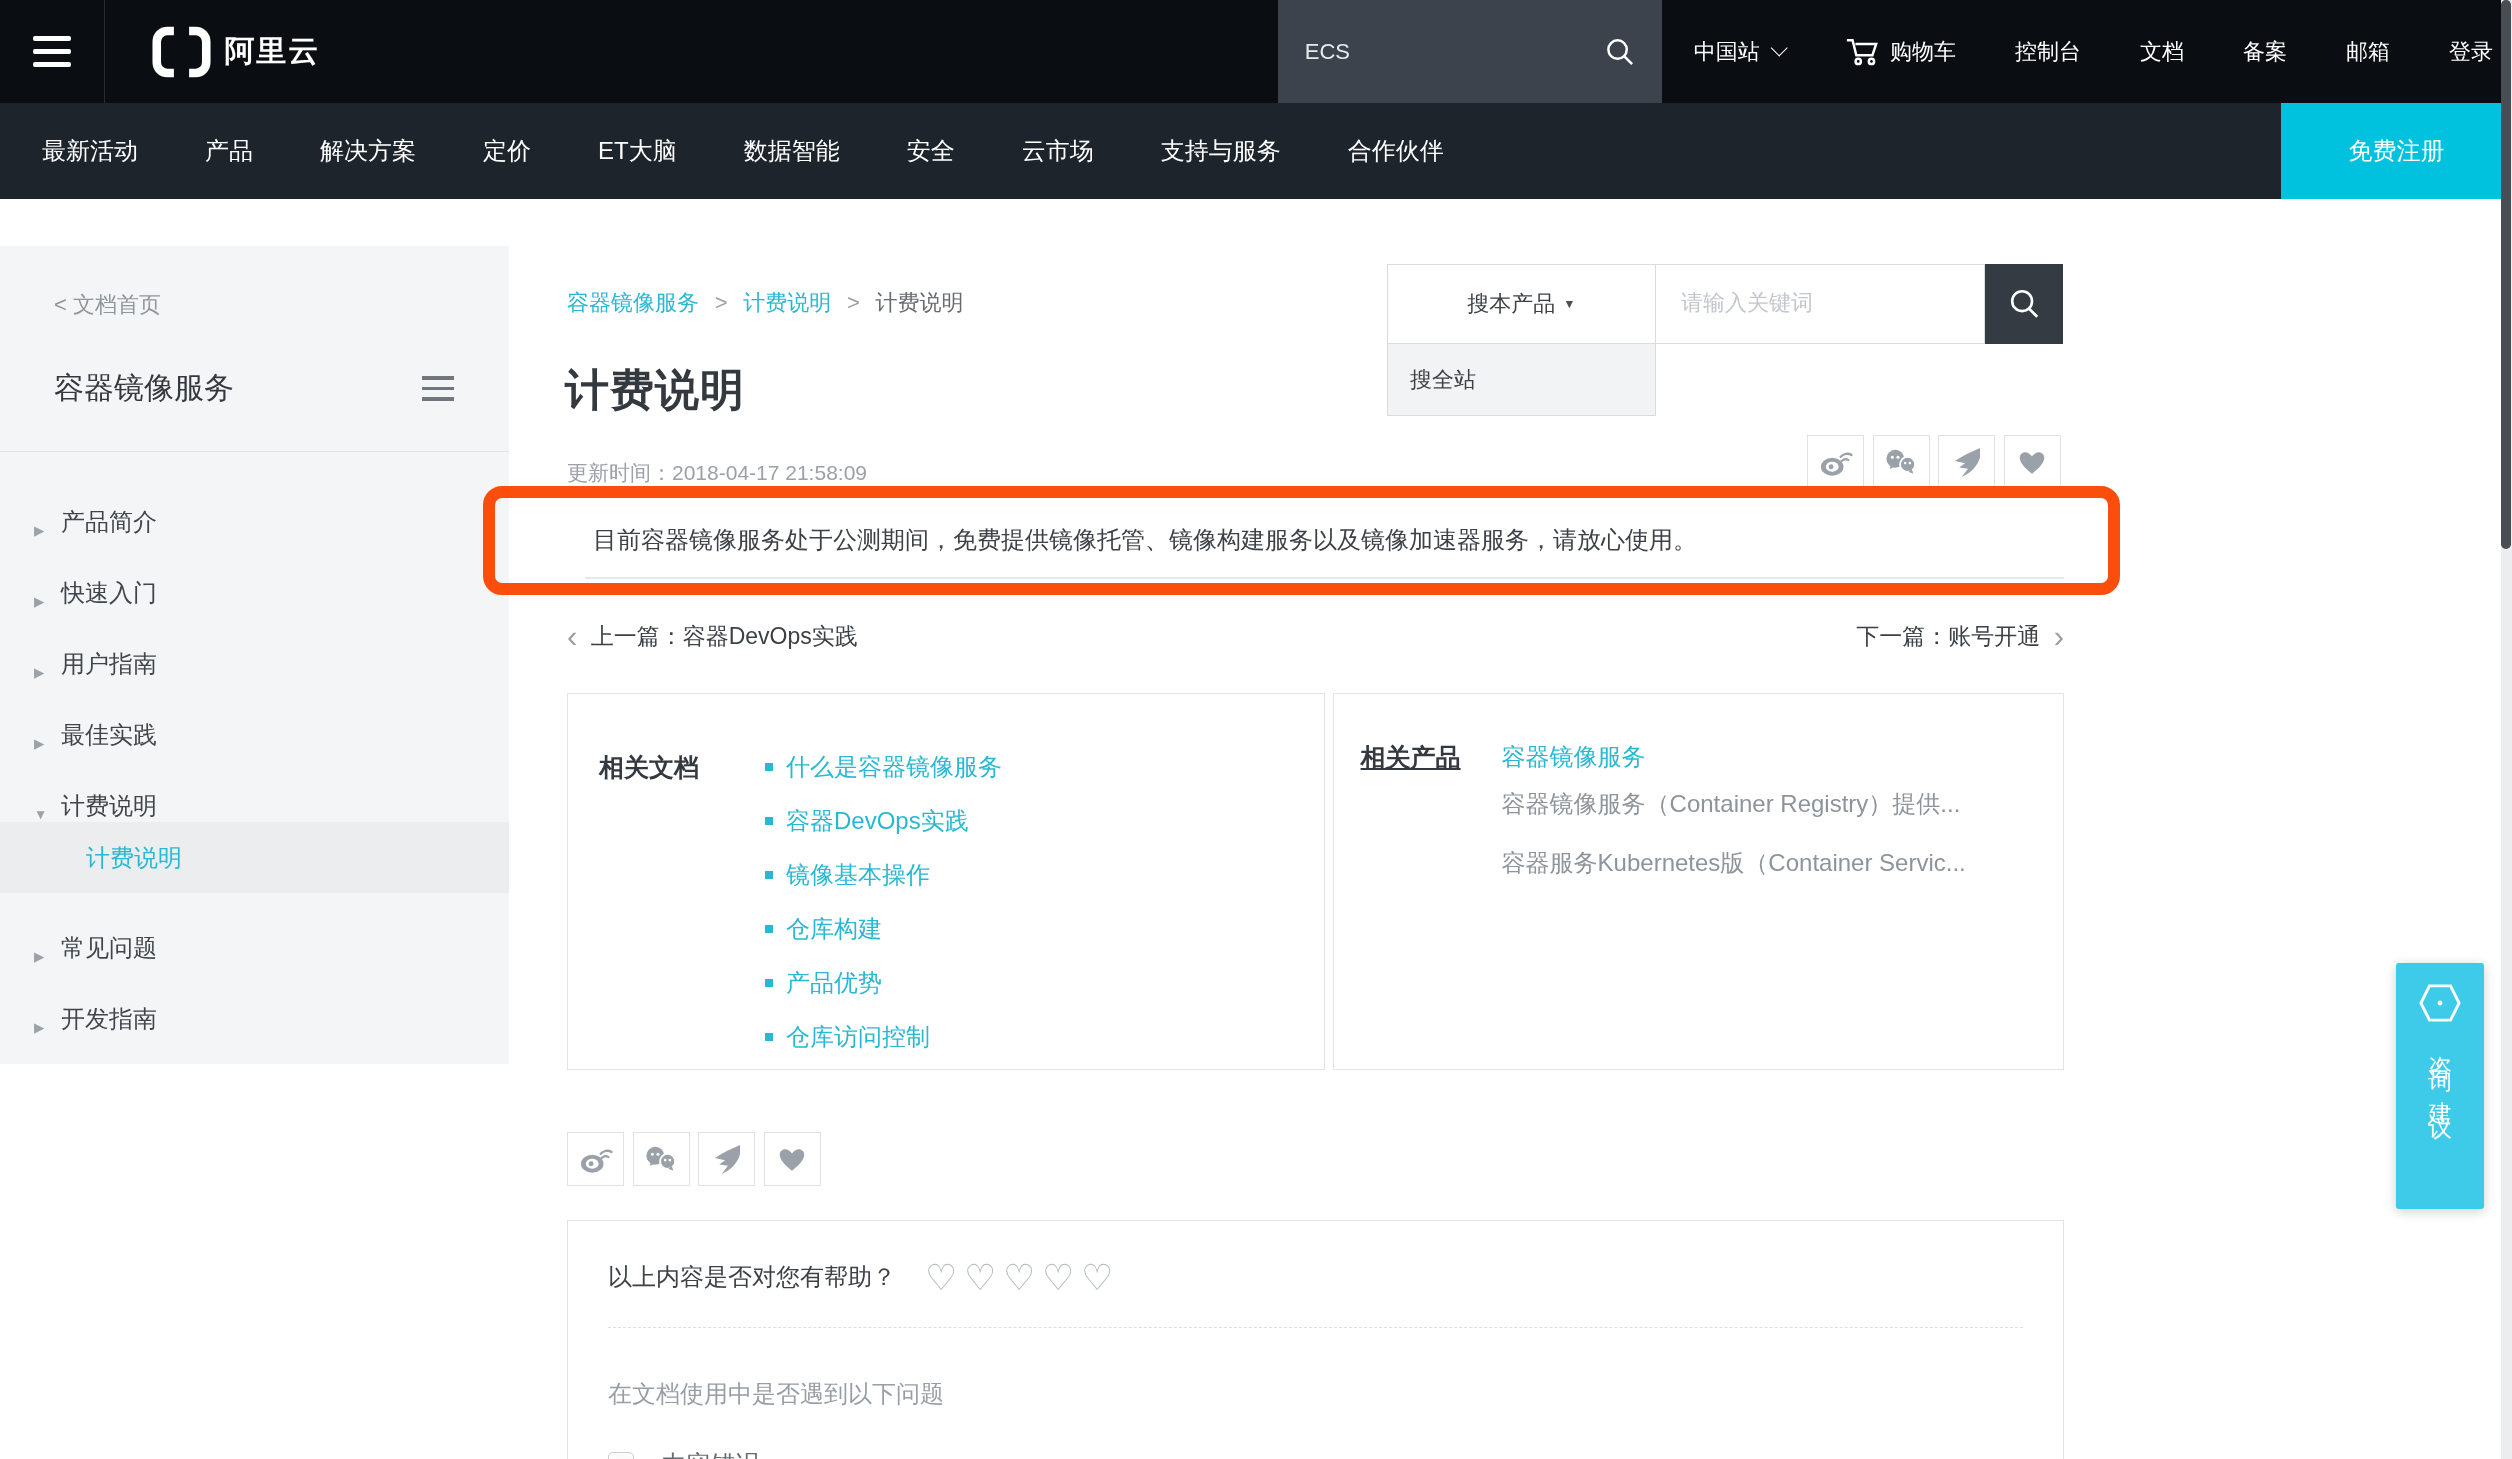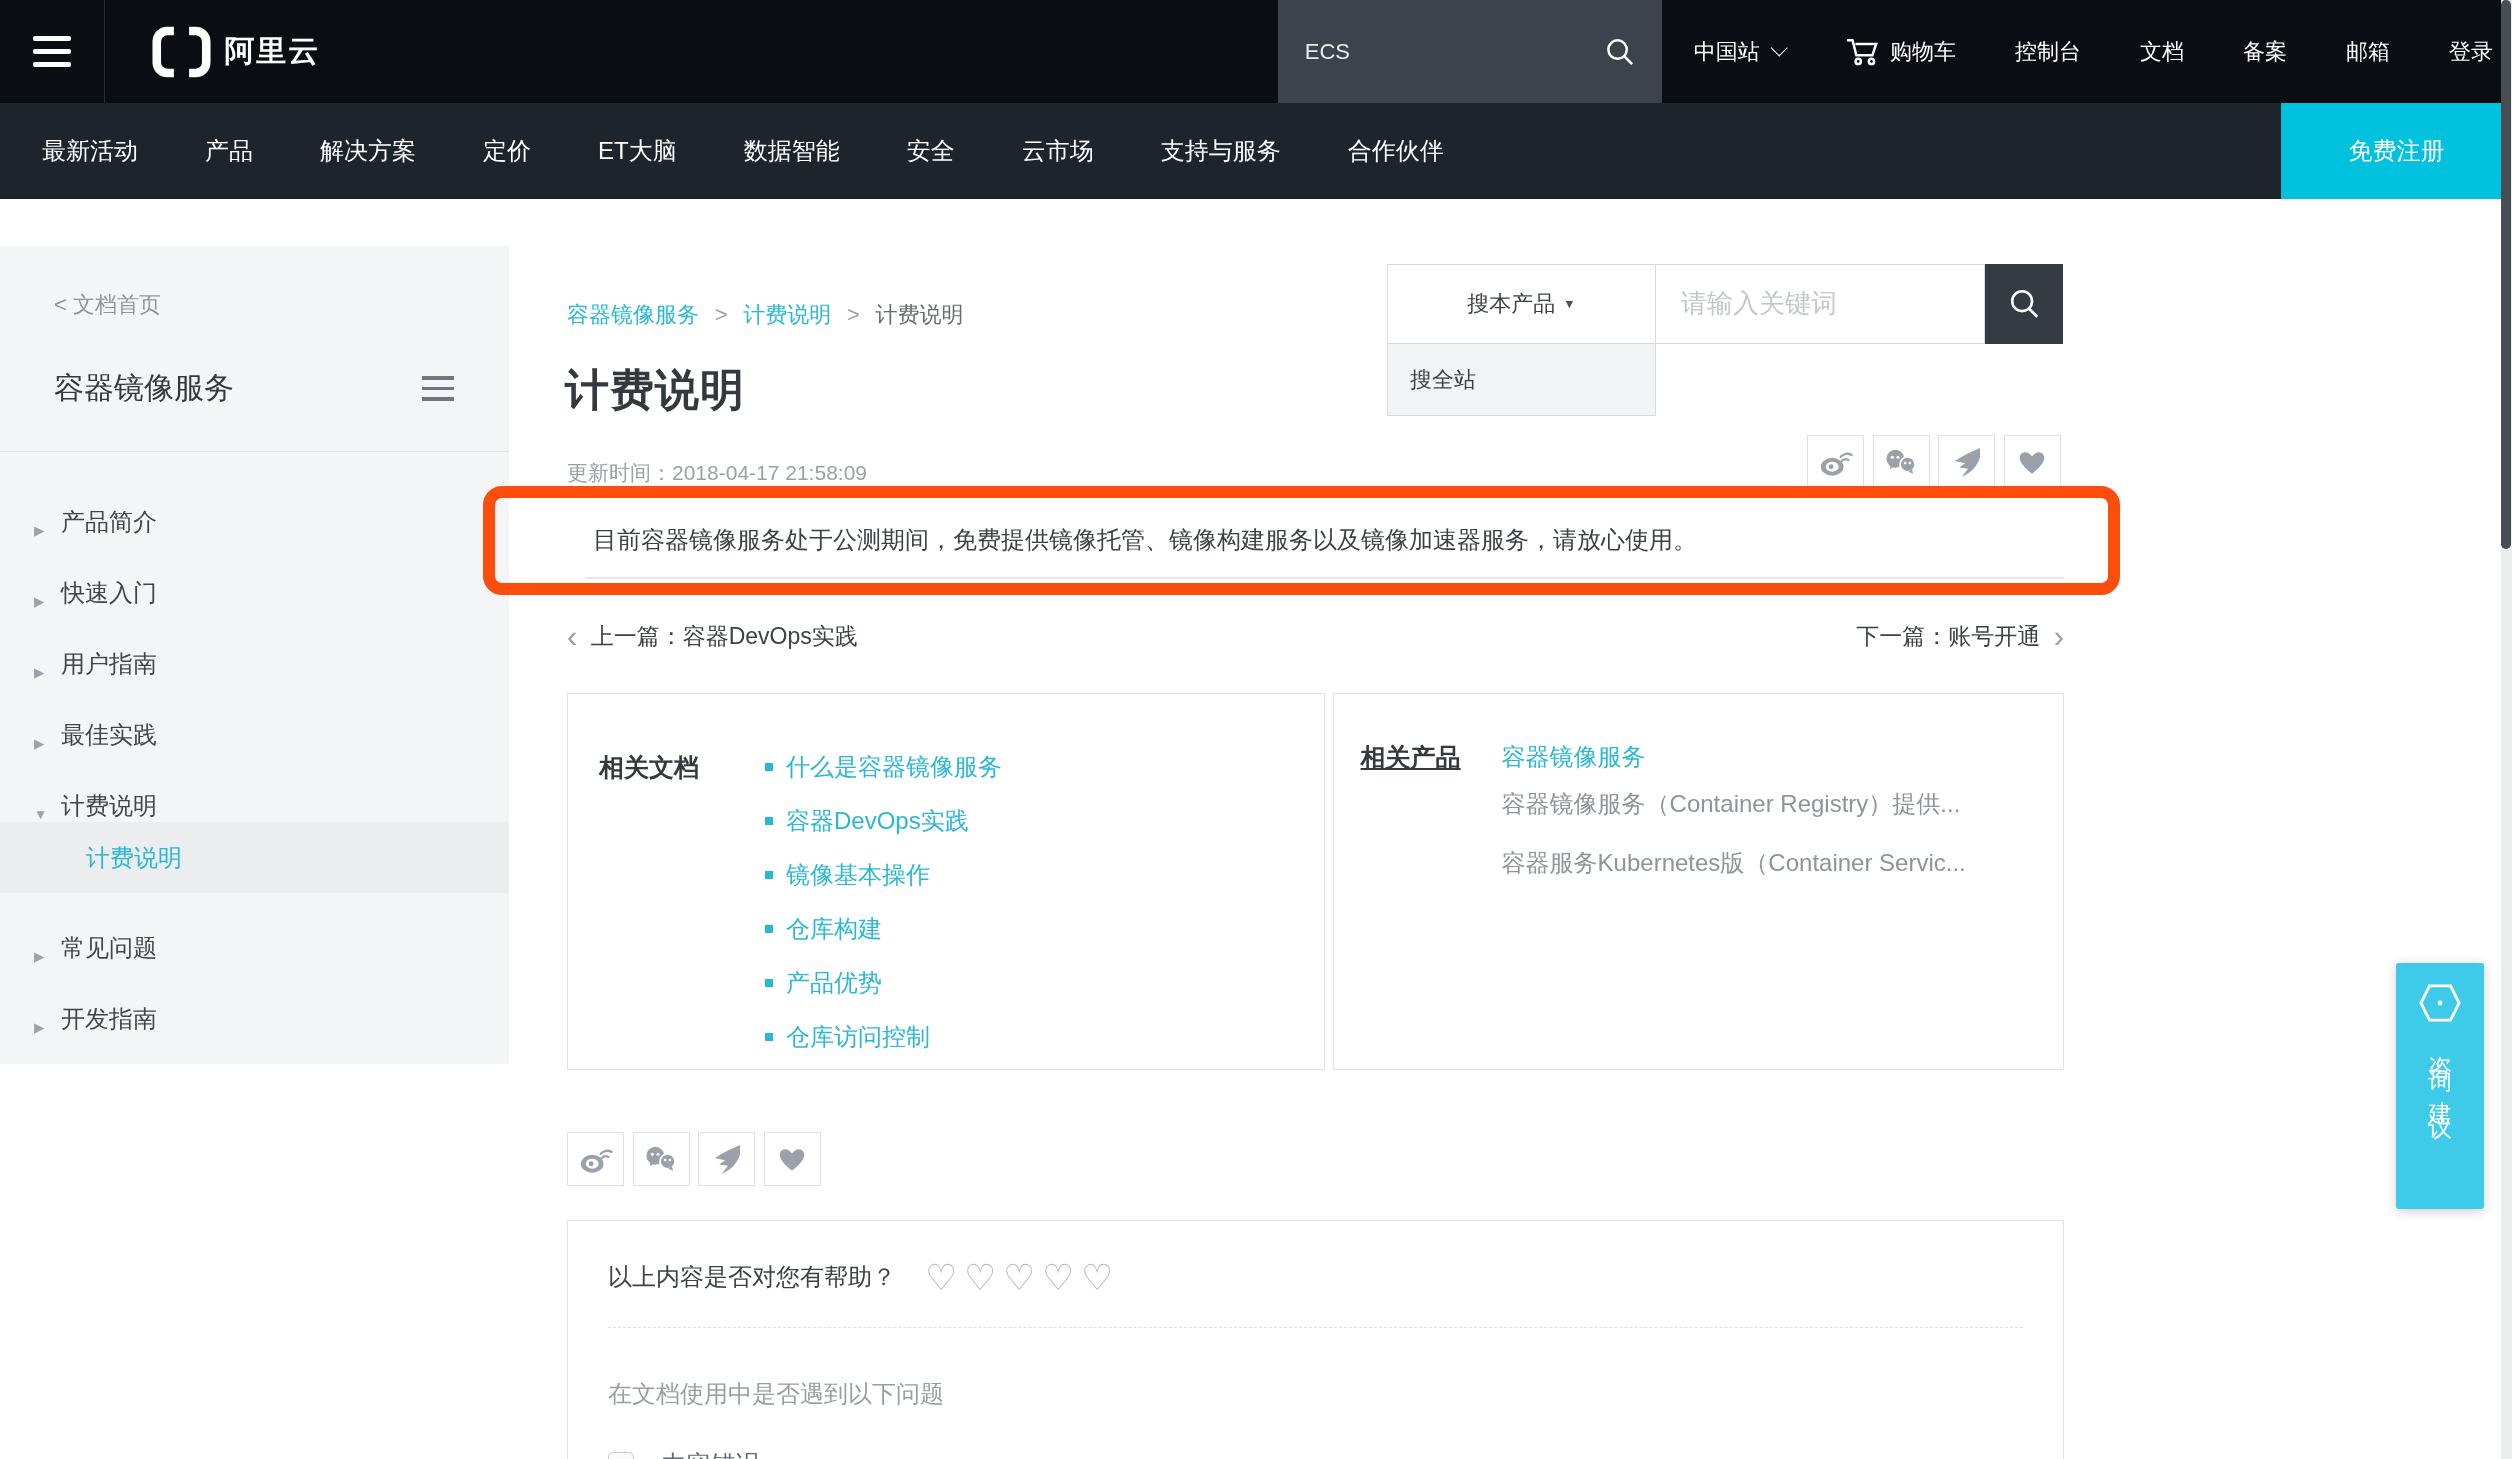--- a/index.html
+++ b/index.html
@@ -36,32 +36,32 @@
   .sb-div { margin-top:42px; height:1px; background:#e2e3e5; }
   .sb-menu { margin-top:15.3px; }
   .sb-item { height:71px; display:flex; align-items:flex-end; padding-left:34px; cursor:pointer; }
   .sb-item .arr { width:27px; font-size:13.4px; color:#9ba2a8; }
   .arr-r::before { content:"\25B6"; }
   .arr-d::before { content:"\25BC"; }
   .sb-item .lbl { font-size:24px; color:#3f454b; }
   .sb-active { height:71px; background:#ebedee; display:flex; align-items:center; padding-left:86px; font-size:24px; color:#29b7d3; cursor:pointer; }
 
   
-  .bc { position:absolute; left:567px; top:288px; font-size:22px;margin-top:12px; }
+  .bc { position:absolute; left:567px; top:288px; font-size:22px; }
   .bc a { color:#29b7d3; cursor:pointer; text-decoration:none; }
   .bc .sep { color:#9aa0a6; margin:0 9.6px; }
   .bc .cur { color:#666b70; }
   .article-title { position:absolute; left:565px; top:361px; font-size:44px; color:#34393f; letter-spacing:1px; }
   .updated { position:absolute; left:567px; top:459px; font-size:21px; color:#9ba1a7; }
 
   
   .ds { position:absolute; left:1387px; top:264px; display:flex; height:80px; }
   .ds-scope { width:269px; border:1px solid #d9dbdd; background:#fff; display:flex; align-items:center; justify-content:center; gap:8px; font-size:22px; color:#3c4146; cursor:pointer; }
   .ds-scope .tri { font-size:12.4px; color:#4a5056; }
-  .ds-input { width:329px; border:1px solid #d9dbdd; border-left:none; padding:0 25px; font-size:26px; color:#15803d; outline:none; font-family:Liberation Serif, serif; }
+  .ds-input { width:329px; border:1px solid #d9dbdd; border-left:none; padding:0 25px; font-size:22px; color:#15803d; outline:none; font-family:Liberation Mono, monospace; }
   .ds-input::placeholder { color:#c3c7cb; }
   .ds-btn { width:78px; background:#343b43; display:flex; align-items:center; justify-content:center; cursor:pointer; }
   .ds-drop { position:absolute; left:1387px; top:344px; width:269px; height:72px; background:#f2f3f4; border:1px solid #d9dbdd; border-top:none; display:flex; align-items:center; padding-left:22px; font-size:22px; color:#3c4146; cursor:pointer; }
 
   
   .share { display:flex; gap:8.6px; }
   .sbox { width:57px; height:54px; background:#fff; border:1px solid #dfe1e3; display:flex; align-items:center; justify-content:center; cursor:pointer; }
   .share-top { position:absolute; left:1807px; top:435px; }
   .share-bottom { position:absolute; left:567px; top:1132px; }
 

